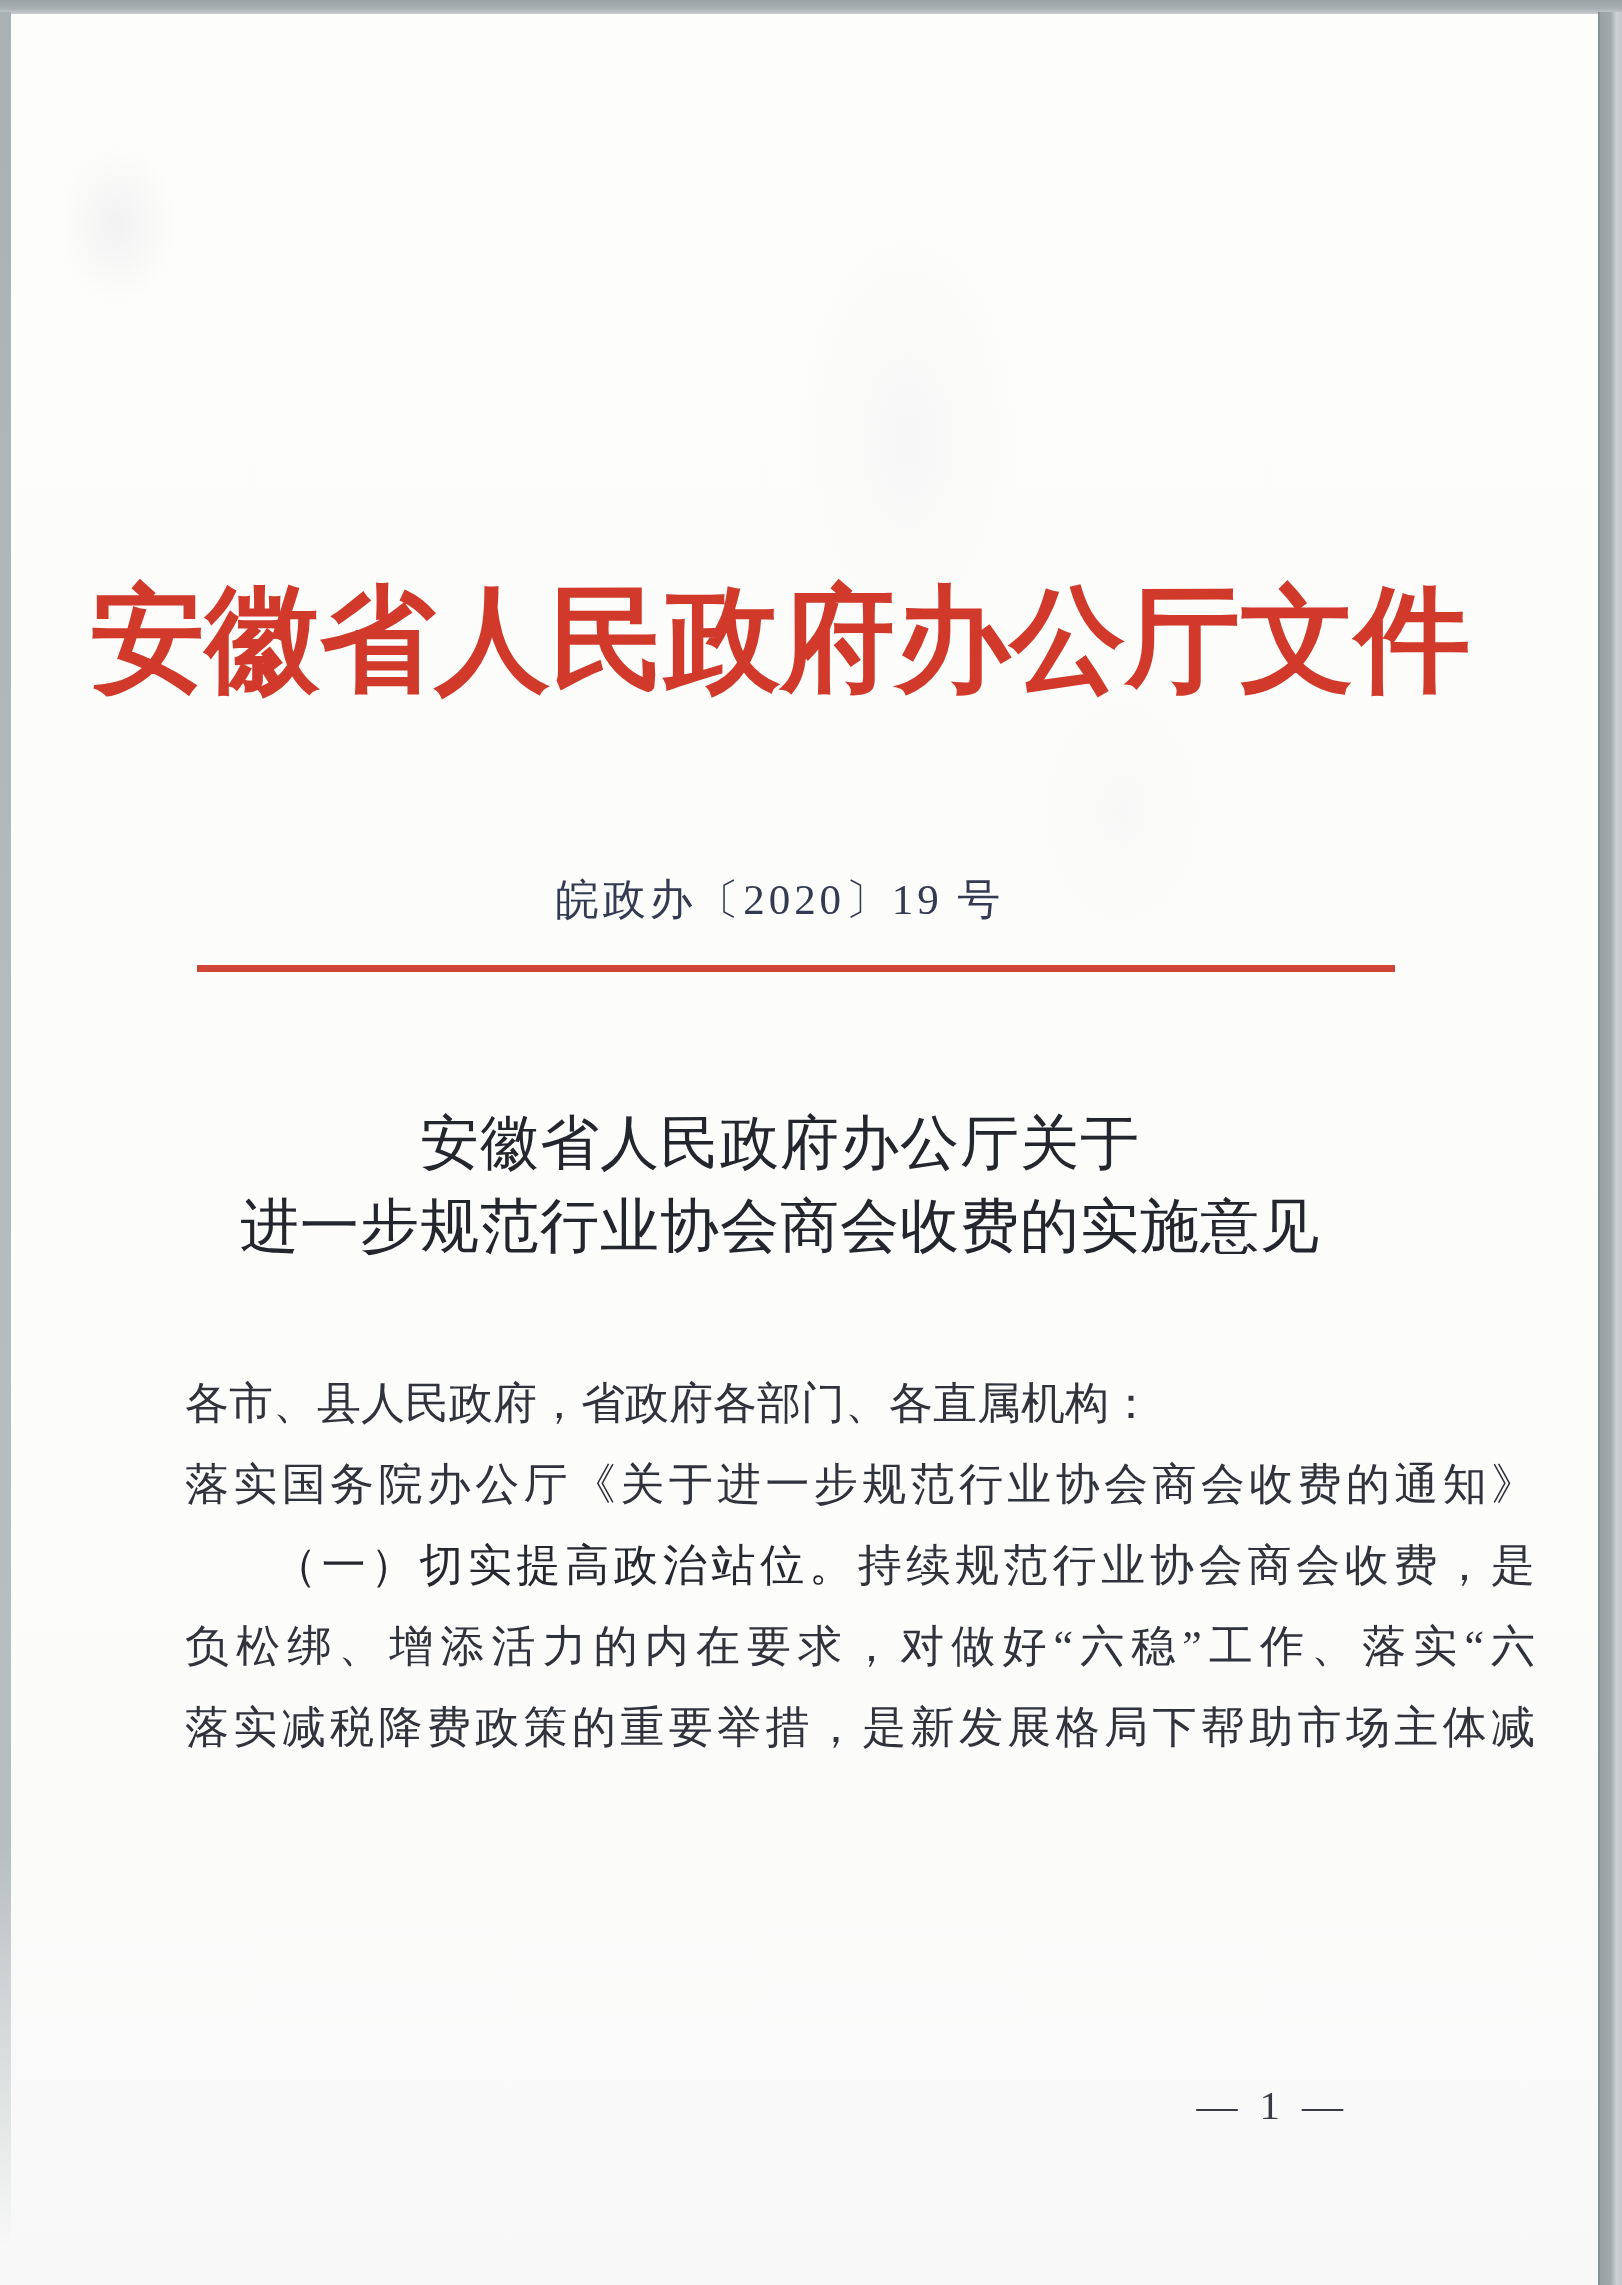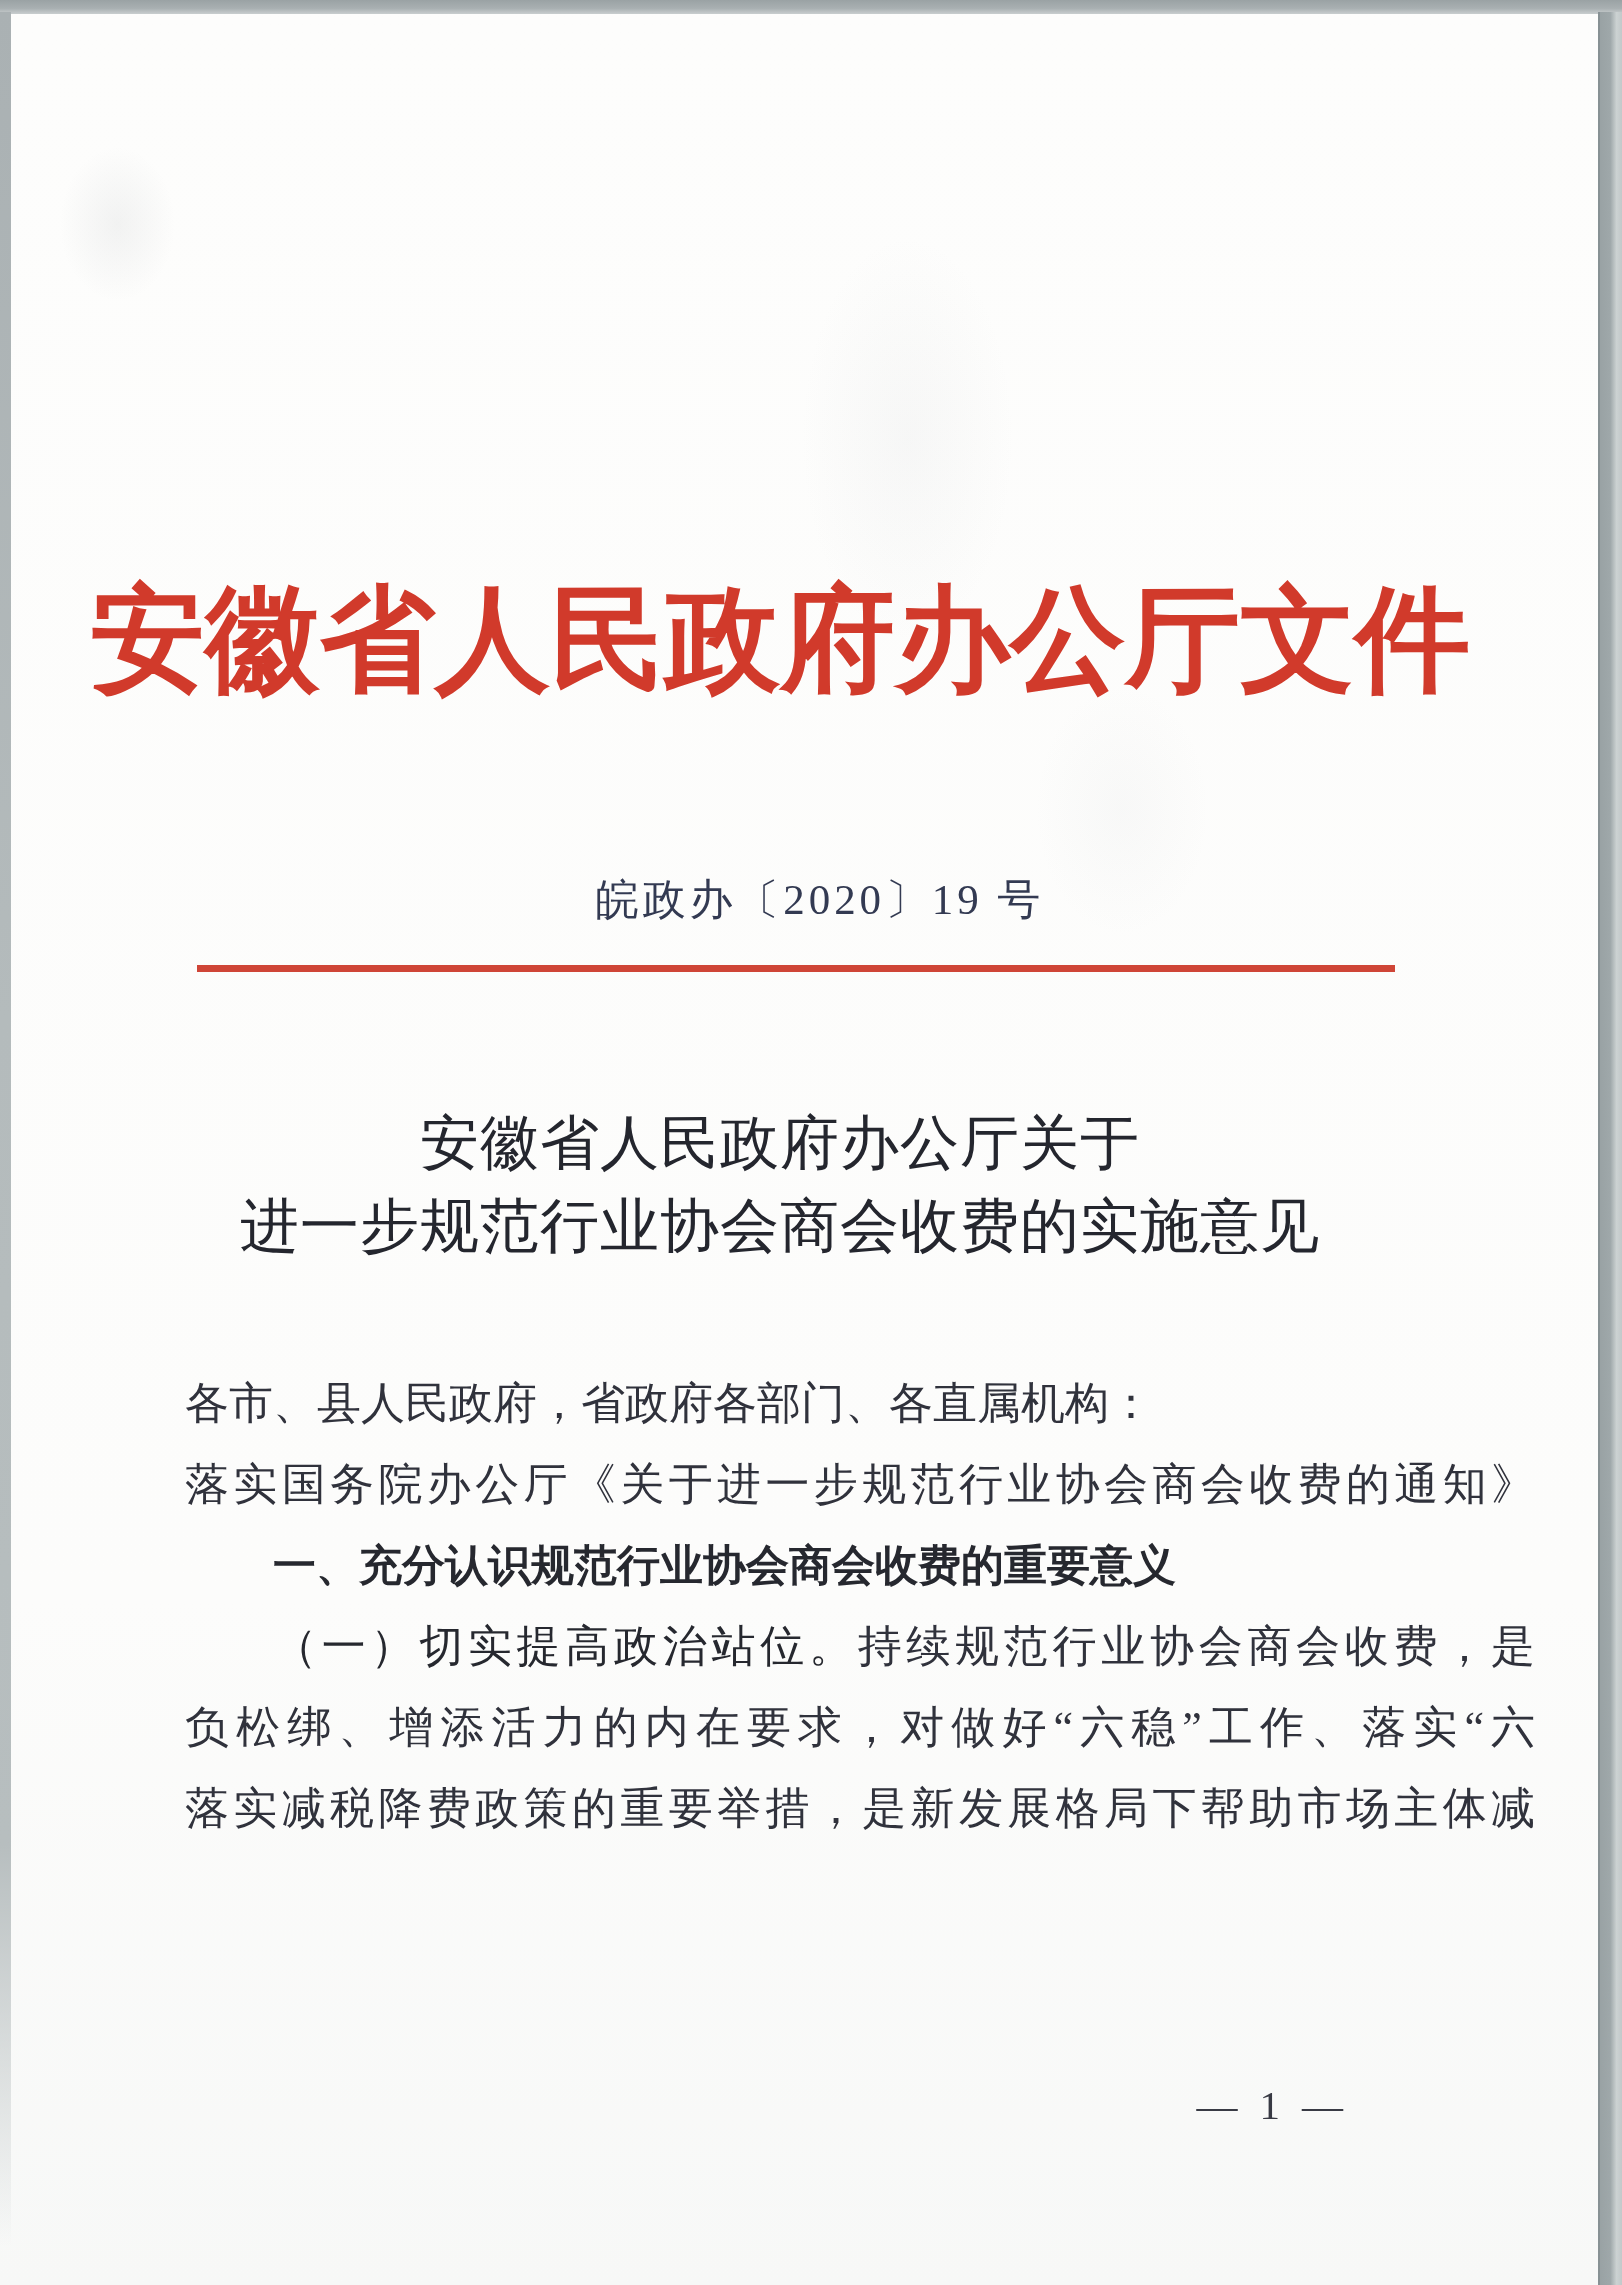--- a/index.html
+++ b/index.html
@@ -37,21 +37,21 @@
   
   .org-header{
     position:absolute;top:558px;left:0;width:1560px;
     text-align:center;line-height:166px;font-size:115px;
     font-weight:900;color:var(--red-text,#d13a2b);
     letter-spacing:0px;white-space:nowrap;
   }
   .doc-number{
     position:absolute;top:870px;left:0;width:1560px;
     text-align:center;font-size:43px;line-height:60px;
-    color:#333a52;letter-spacing:3.9px;white-space:nowrap;padding-left:40px;
+    color:#333a52;letter-spacing:3.9px;white-space:nowrap;
   }
   .red-line{
     position:absolute;top:965px;left:197px;width:1198px;height:6.8px;
     background:var(--red-line,#cf4537);
   }
 
   
   .doc-title{
     position:absolute;top:1102px;left:0;width:1560px;
     text-align:center;font-size:59px;line-height:83px;
@@ -94,21 +94,20 @@
   <div class="red-line"></div>
 
   <div class="doc-title">
     <div>安徽省人民政府办公厅关于</div>
     <div>进一步规范行业协会商会收费的实施意见</div>
   </div>
 
   <div class="doc-body">
     <div class="line">各市、县人民政府，省政府各部门、各直属机构：</div>
     <div class="line just">落实国务院办公厅《关于进一步规范行业协会商会收费的通知》</div>
-    <div class="line hei ind">一、充分认识规范行业协会商会收费的重要意义</div>
     <div class="line just ind"><span class="b">（一）切实提高政治站位。</span><span>持续规范行业协会商会收费，是</span></div>
     <div class="line just">负松绑、增添活力的内在要求，对做好“六稳”工作、落实“六</div>
     <div class="line just">落实减税降费政策的重要举措，是新发展格局下帮助市场主体减</div>
   </div>
 
   <div class="page-number">— 1 —</div>
 
   <div class="edge-top"></div>
   <div class="edge-left"></div>
   <div class="edge-right"></div>

